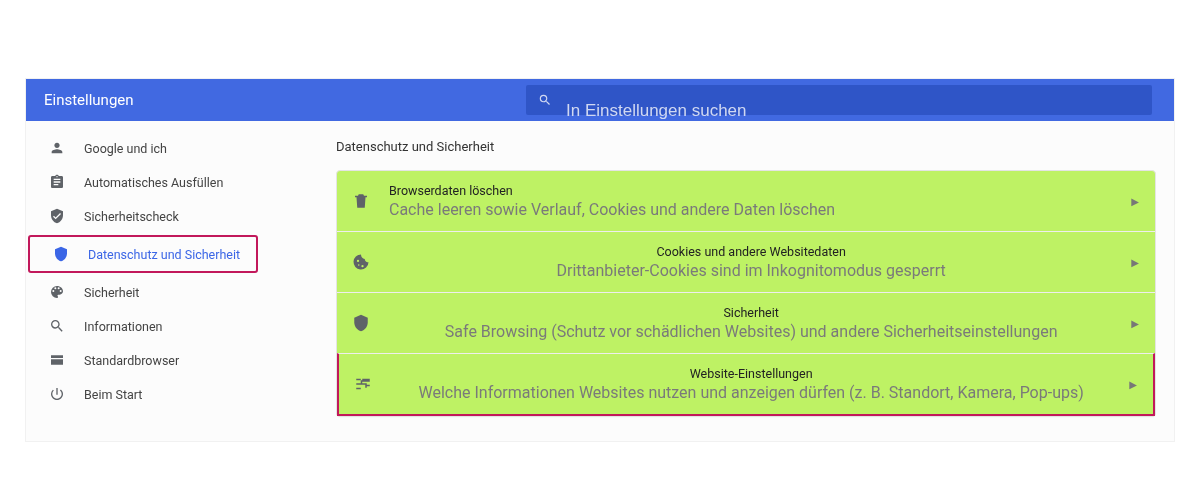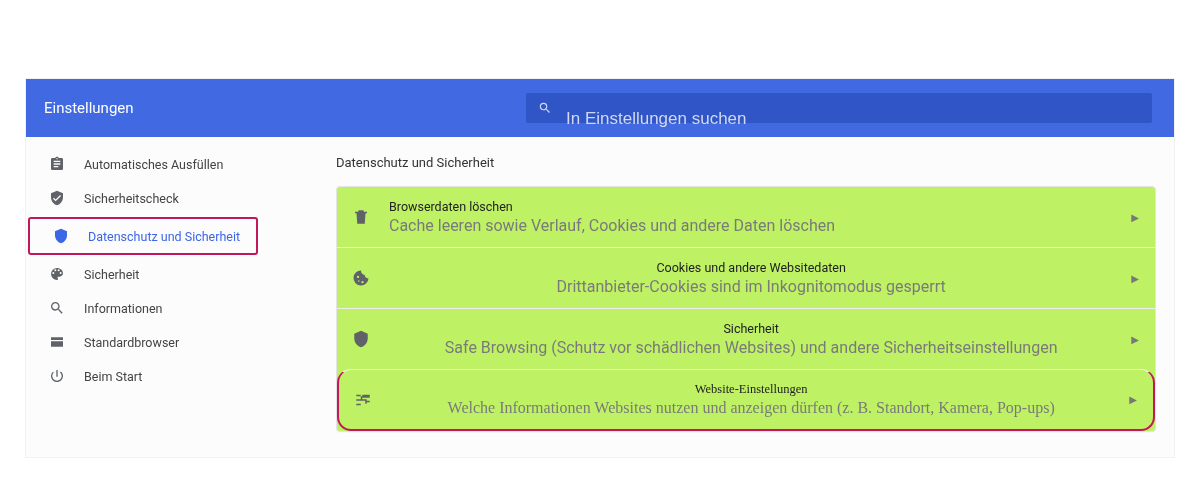--- a/index.html
+++ b/index.html
@@ -11,21 +11,21 @@
   }
   .wrap {
     width: 1150px;
     margin: 78px auto 0;
     border: 1px solid #f1f1f1;
   }
   .header {
     display: flex;
     align-items: center;
     background: #4169e1;
-    height: 58px;
+    height: 42px;
   }
   .header-title {
     color: #fff;
     font-size: 15px;
     padding-left: 18px;
     flex: 0 0 500px;
   }
   .search-wrap {
     flex: 1;
     padding-right: 22px;
@@ -112,22 +112,21 @@
     width: 20px;
     display: flex;
     justify-content: center;
   }
   .row .txt { flex: 1; }
   .row .t1 { color: #222; font-size: 12.5px; }
   .row .t2 { color: #7a7a7a; font-size: 16px; margin-top: 2px; }
   .row .arrow { color: #777; font-size: 10px; }
   .row-highlight {
     border: 2px solid #c2185b;
-    border-radius: 14px;
-    font-family: Liberation Serif, serif;
+    border-radius: 0;
   }
   svg { display: block; }
 </style>
 </head>
 <body>
 
 <div class="wrap">
 
   <div class="header">
     <div class="header-title">Einstellungen</div>
@@ -140,20 +139,28 @@
         </span>
         <input class="search-input" placeholder="In Einstellungen suchen" style="">
       </div>
     </div>
   </div>
 
   <div class="body">
 
     <div class="sidebar">
 
+      <div class="sb-item">
+        <span class="ic">
+          <svg width="16" height="16" viewBox="0 0 24 24">
+              <path fill="#5f6368" d="M12 12c2.21 0 4-1.79 4-4s-1.79-4-4-4-4 1.79-4 4 1.79 4 4 4zm0 2c-2.67 0-8 1.34-8 4v2h16v-2c0-2.66-5.33-4-8-4z"></path>
+            </svg>
+        </span>
+        <span>Google und ich</span>
+      </div>
 
       <div class="sb-item">
         <span class="ic">
           <svg width="16" height="16" viewBox="0 0 24 24">
               <path fill="#5f6368" d="M19 3h-4.18C14.4 1.84 13.3 1 12 1s-2.4.84-2.82 2H5c-1.1 0-2 .9-2 2v14c0 1.1.9 2 2 2h14c1.1 0 2-.9 2-2V5c0-1.1-.9-2-2-2zm-7 0c.55 0 1 .45 1 1s-.45 1-1 1-1-.45-1-1 .45-1 1-1zM7 7h10v2H7V7zm0 4h10v2H7v-2zm0 4h7v2H7v-2z"></path>
             </svg>
         </span>
         <span>Automatisches Ausfüllen</span>
       </div>
 

